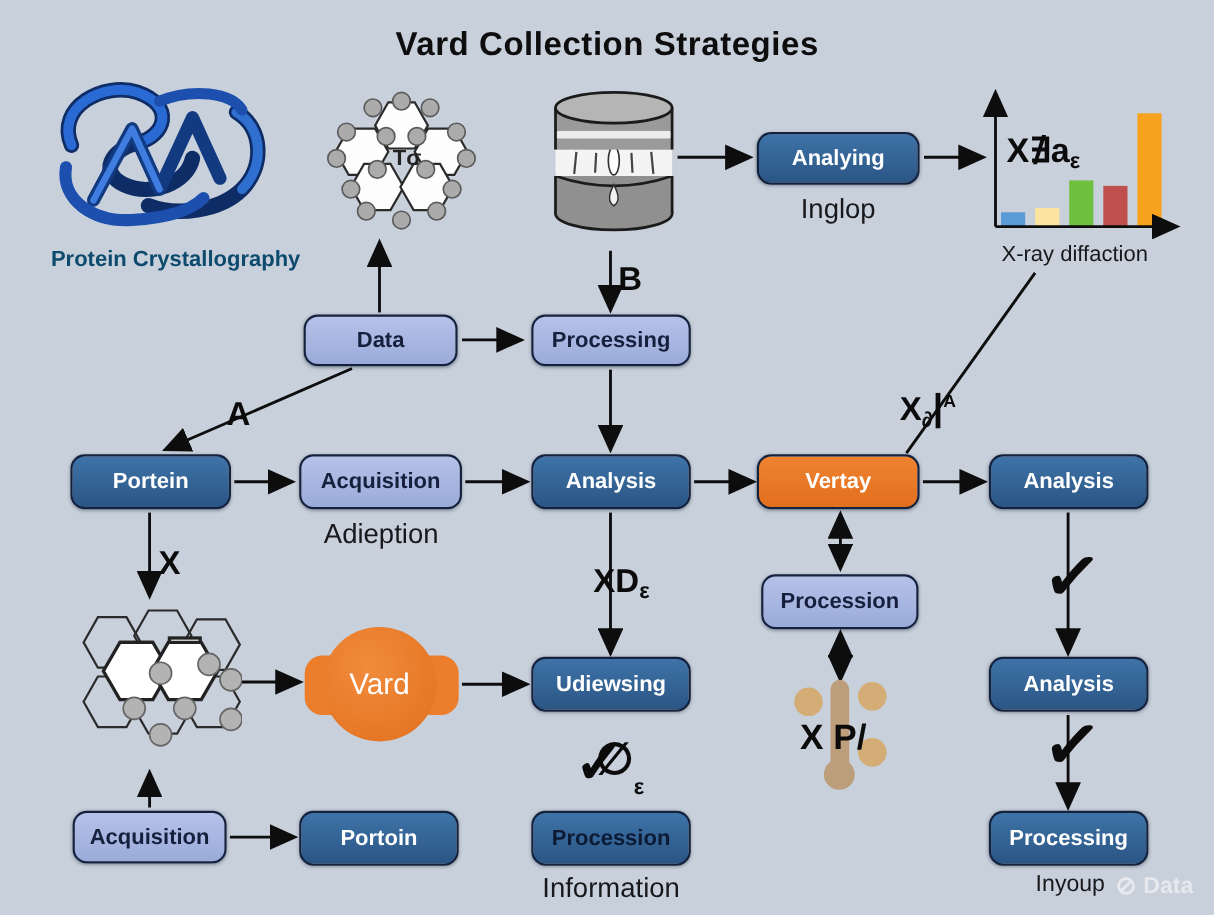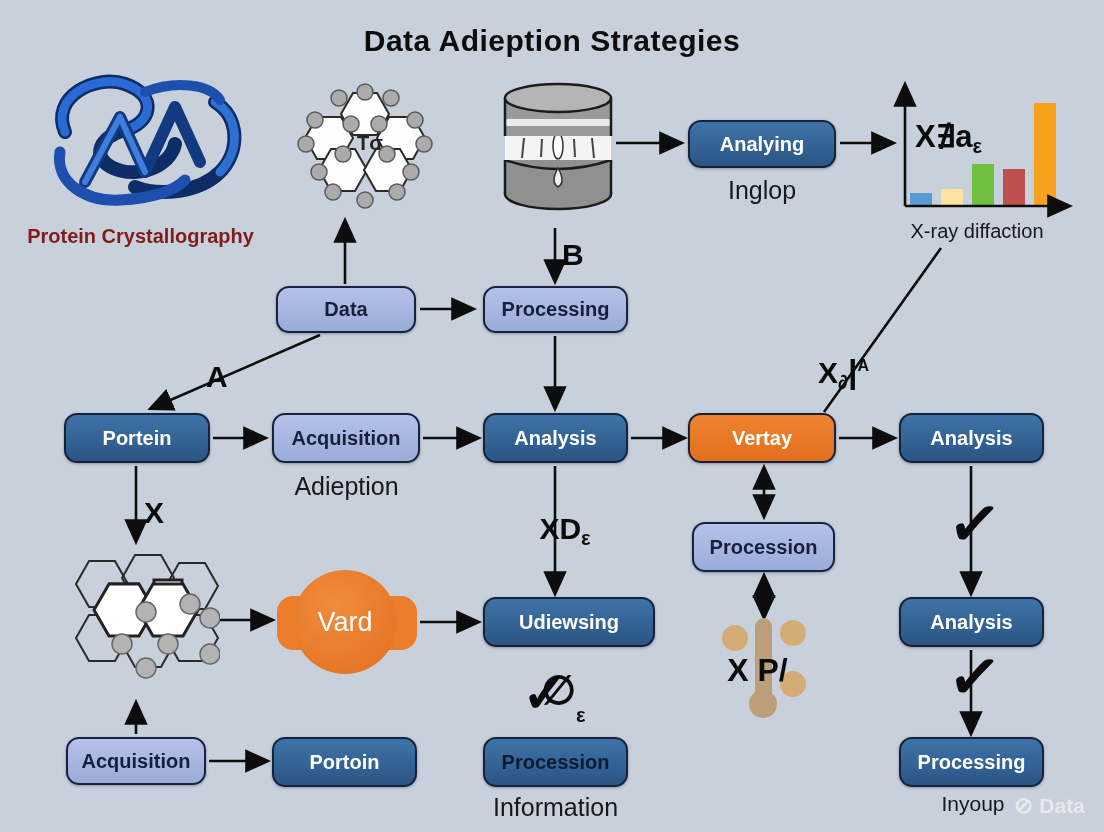--- a/index.html
+++ b/index.html
@@ -71,35 +71,35 @@
       <line x1="764" y1="577" x2="764" y2="616" marker-start="url(#ah)" marker-end="url(#ah)"></line>
       <line x1="971" y1="466" x2="971" y2="592" marker-end="url(#ah)"></line>
       <line x1="971" y1="650" x2="971" y2="732" marker-end="url(#ah)"></line>
       <line x1="136" y1="734" x2="136" y2="704" marker-end="url(#ah)"></line>
       <line x1="209" y1="761" x2="266" y2="761" marker-end="url(#ah)"></line>
       <line x1="905" y1="206" x2="905" y2="86" marker-end="url(#ah)"></line>
       <line x1="905" y1="206" x2="1068" y2="206" marker-end="url(#ah)"></line>
     </g>
   </svg>
 
-  <div class="title">Data Adieption Strategies</div>
+  <div class="title">Vard Collection Strategies</div>
 
   <svg class="illu" style="left:25px;top:62px;" width="235" height="160" viewBox="0 0 235 160">
     <g fill="none" stroke-linecap="round">
       <path d="M40,70 C25,35 70,12 100,22 C135,34 125,62 100,68 C75,74 65,95 88,106 C112,117 145,105 150,82" stroke="#0e2d66" stroke-width="14"></path>
       <path d="M40,70 C25,35 70,12 100,22 C135,34 125,62 100,68" stroke="#2a6ad4" stroke-width="9"></path>
       <path d="M190,40 C215,55 215,90 195,110 C175,130 135,135 110,125" stroke="#0e2d66" stroke-width="14"></path>
       <path d="M190,40 C215,55 215,90 195,110" stroke="#2f6fd0" stroke-width="9"></path>
       <path d="M60,120 L95,55 L120,110 L150,45 L175,100" stroke="#123a80" stroke-width="12" stroke-linejoin="round"></path>
       <path d="M60,120 L95,55 L120,110" stroke="#3f7de0" stroke-width="6" stroke-linejoin="round"></path>
       <path d="M35,90 C30,120 60,140 95,138 C130,136 150,128 160,118" stroke="#1c4fae" stroke-width="11"></path>
       <path d="M120,30 C150,18 185,22 195,38" stroke="#1c4fae" stroke-width="10"></path>
     </g>
   </svg>
-  <div class="caption" style="left:8px;top:225px;width:265px;font-weight:bold;font-size:20px;color:#7f1d1d;">Protein Crystallography</div>
+  <div class="caption" style="left:8px;top:225px;width:265px;font-weight:bold;font-size:20px;color:#0c4a6e;text-align:right;">Protein Crystallography</div>
 
   <svg class="illu" style="left:293px;top:80px;" width="145" height="138" viewBox="0 0 145 138">
     <g fill="#fdfdfd" stroke="#2b2b2b" stroke-width="2">
       <polygon points="96,34 84,55 60,55 48,34 60,13 84,13"></polygon>
       <polygon points="60,58 48,79 24,79 12,58 24,37 48,37"></polygon>
       <polygon points="132,58 120,79 96,79 84,58 96,37 120,37"></polygon>
       <polygon points="74,90 62,111 38,111 26,90 38,69 62,69"></polygon>
       <polygon points="119,90 107,111 83,111 71,90 83,69 107,69"></polygon>
     </g>
     <g fill="#ababab" stroke="#5a5a5a" stroke-width="1.5">
@@ -204,21 +204,21 @@
       <circle cx="60" cy="98" r="10"></circle>
         <circle cx="106" cy="98" r="10"></circle>
         <circle cx="148" cy="108" r="10"></circle>
       <circle cx="84" cy="122" r="10"></circle>
     </g>
   </svg>
 
   <div class="vard-rect"></div>
   <div class="vard-circle">Vard</div>
 
-  <div class="node dark" style="left:483px;top:597px;width:172px;height:50px;">Udiewsing</div>
+  <div class="node dark" style="left:483px;top:597px;width:145px;height:50px;">Udiewsing</div>
 
   <div class="check-eps">
     <span class="c1">✓</span><span class="c2">∅</span><span class="c3">ε</span>
   </div>
 
   <div class="node light" style="left:692px;top:522px;width:143px;height:50px;">Procession</div>
 
   <svg class="illu" style="left:698px;top:616px;" width="125" height="105" viewBox="0 0 125 105">
     <circle cx="37" cy="22" r="13" fill="#d4ad76"></circle>
     <circle cx="95" cy="17" r="13" fill="#d4ad76"></circle>

